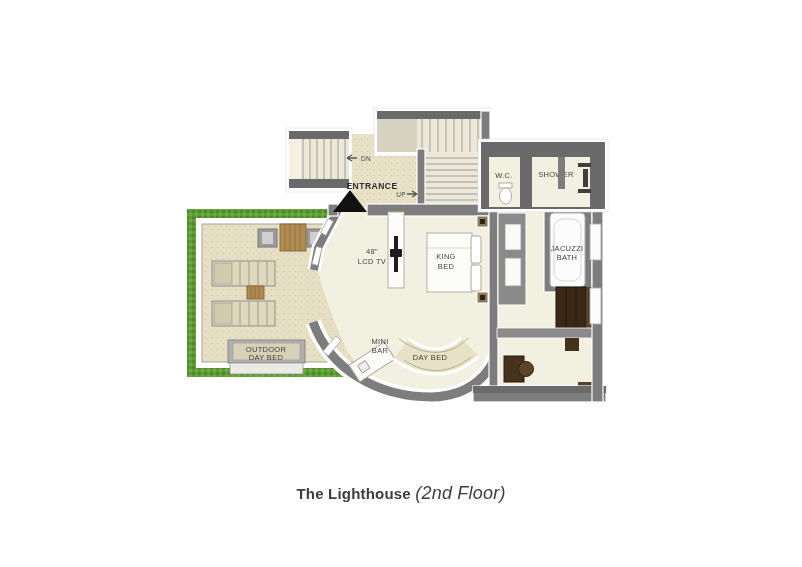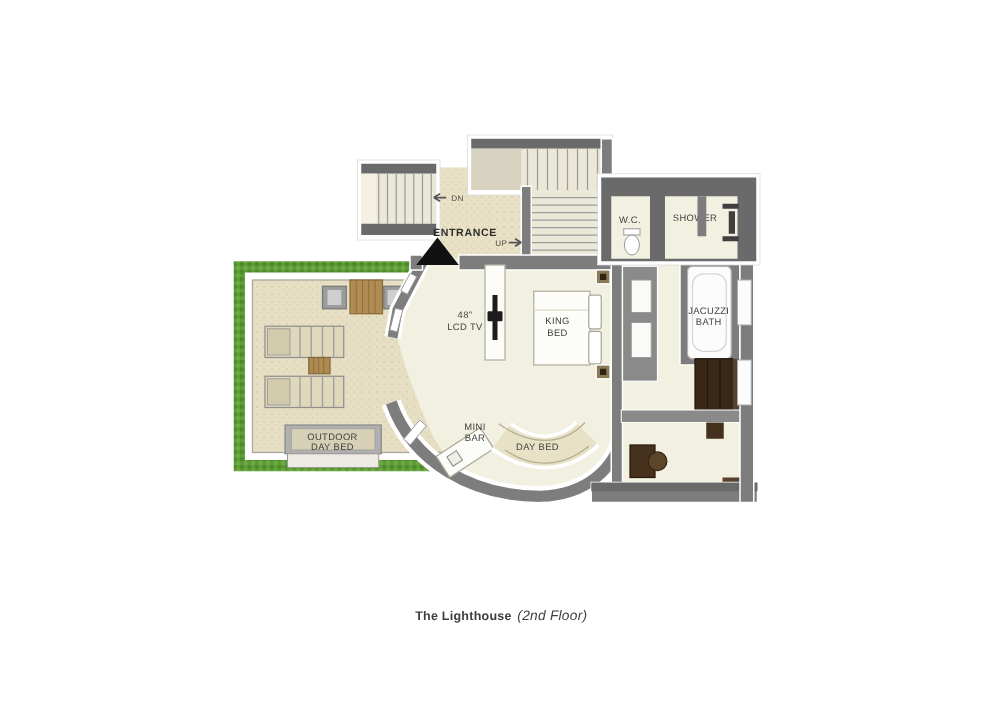--- a/index.html
+++ b/index.html
@@ -12,22 +12,22 @@
   .casing{fill:#ffffff;stroke:#d9d9d9;stroke-width:0.6;}
   .floor{fill:#f2f0e1;}
   .tread{stroke:#9c9c9c;stroke-width:1;}
   .furn-white{fill:#fcfcf8;stroke:#b2afa0;stroke-width:1;}
   .lbl{fill:#3f3f3f;font-size:7.5px;letter-spacing:.3px;text-anchor:middle;}
   .lbl-sm{fill:#4a4a4a;font-size:6.5px;letter-spacing:.3px;}
   .lbl-bold{fill:#2e2e2e;font-size:8.5px;font-weight:bold;letter-spacing:.5px;text-anchor:middle;}
   .arrow{stroke:#555;stroke-width:1.4;fill:none;}
   
   .caption{position:absolute;top:483px;left:0;width:100%;text-align:center;color:#3d3d3d;}
-  .caption .t-name{font-size:10px;font-weight:bold;letter-spacing:.2px;}
-  .caption .t-floor{font-size:11px;font-style:italic;letter-spacing:.2px;}
+  .caption .t-name{font-size:15px;font-weight:bold;letter-spacing:.2px;}
+  .caption .t-floor{font-size:18px;font-style:italic;letter-spacing:.2px;}
 </style>
 </head>
 <body>
 
 <div class="stage">
 <svg width="802" height="567" viewBox="0 0 802 567">
   <defs>
     <pattern id="hdg" width="6" height="6" patternUnits="userSpaceOnUse">
       <rect width="6" height="6" fill="#5f9c38"></rect>
       <rect width="3" height="3" fill="#4c8a2c"></rect>

